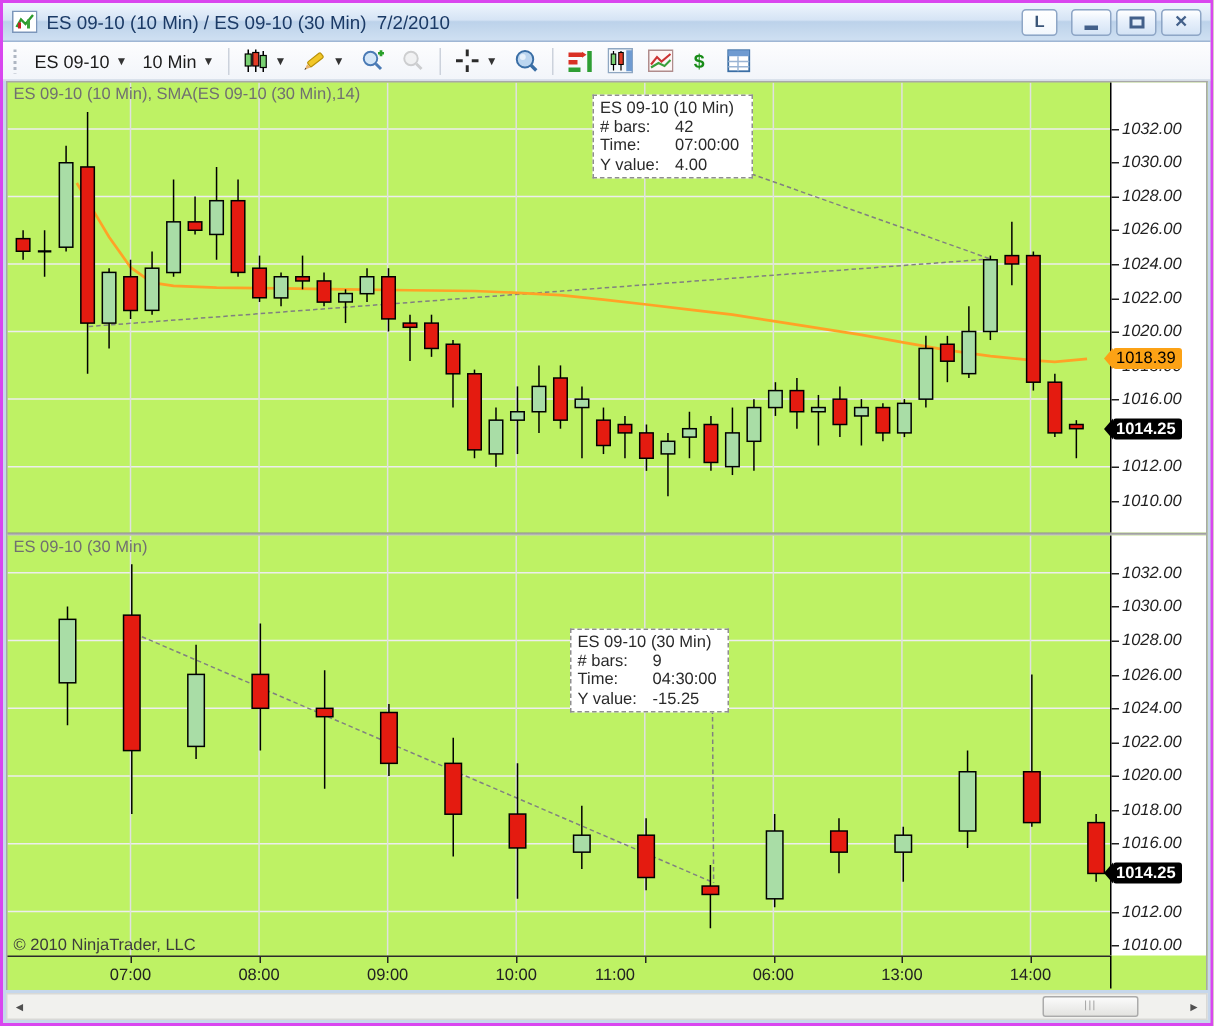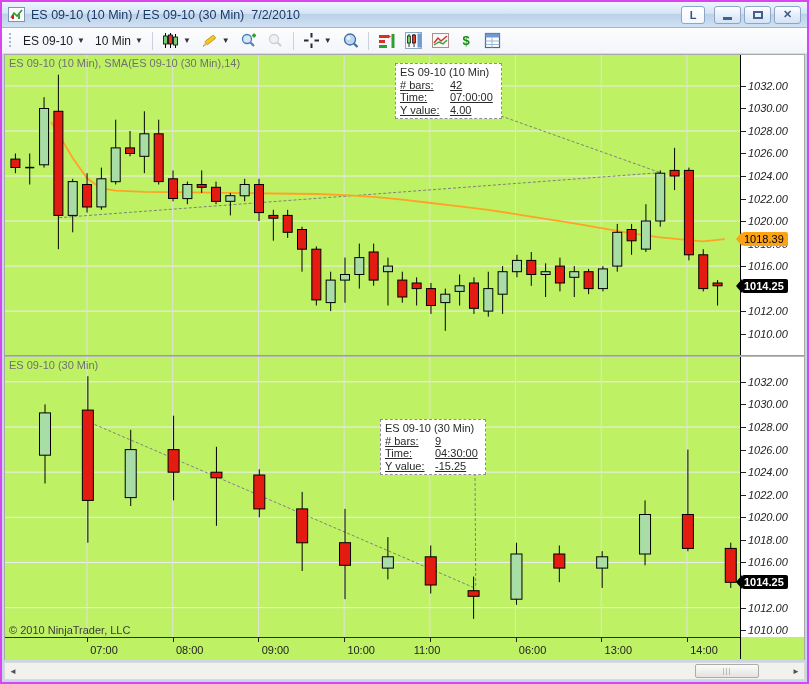--- a/index.html
+++ b/index.html
@@ -44,29 +44,29 @@
   .copyright { position: absolute; bottom: 1px; left: 4px; font-size: 11px; color: #3c3c3c; }
   .ptick { position: absolute; left: 0; width: 5px; height: 1px; background: #222; }
   .plabel { position: absolute; left: 7px; font-size: 11px; color: #222; font-style: italic; }
   .pmarker { position: absolute; left: 1px; height: 14px; line-height: 14px; font-size: 11px; padding: 0 4px 0 2px;
     border-radius: 2px; white-space: nowrap; }
   .pmarker .tri { position: absolute; left: -6px; top: 0; width: 0; height: 0;
     border-top: 7px solid transparent; border-bottom: 7px solid transparent; border-right: 6px solid #000; }
 
   .ttip { position: absolute; background: #fff; border: 1px dashed #8f8f8f; padding: 2px 4px; font-size: 11px;
     color: #2a2a2a; line-height: 12.5px; z-index: 3; }
-  .tt-row { display: flex; text-decoration: underline; }
+  .tt-row { display: flex; }
   .tt-l { width: 50px; }
 
   
   .taxis { height: 22px; display: flex; }
   .taxis-plot { flex: 1; position: relative; border-top: 1px solid #2b2b2b; }
   .taxis-corner { width: 64px; border-left: 1px solid #000; }
   .ttick { position: absolute; top: 0; width: 1px; height: 4px; background: #222; }
-  .tlabel { position: absolute; top: 6px; font-size: 11px; color: #222; transform: translateX(-50%); margin-left: 17px; }
+  .tlabel { position: absolute; top: 6px; font-size: 11px; color: #222; transform: translateX(-50%); }
 
   
   .hscroll { height: 18px; margin-top: 2px; background: #f1f1ee; border: 1px solid #d9d9d6; position: relative; }
   .sb-arrow { position: absolute; top: 0; width: 16px; height: 16px; font-size: 8px; color: #505050;
     display: flex; align-items: center; justify-content: center; }
   .sb-thumb { position: absolute; top: 1px; height: 14px; background: linear-gradient(#fbfbfb,#e3e3e0);
     border: 1px solid #ababab; border-radius: 2px; display: flex; align-items: center; justify-content: center; }
   .sb-grip { font-size: 7px; color: #9a9a9a; letter-spacing: 1px; line-height: 6px; }
 </style>
 </head>

